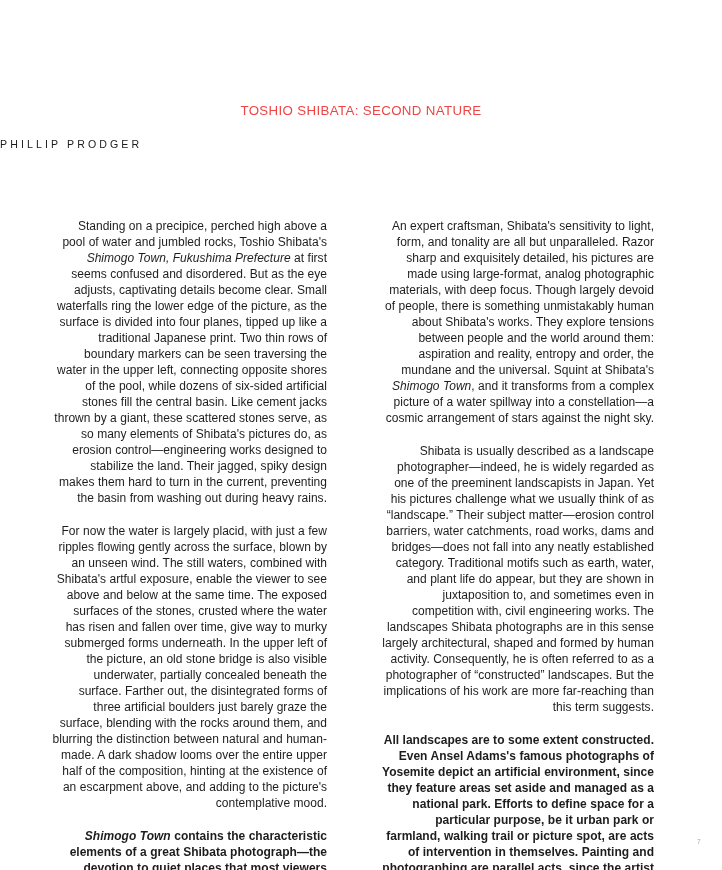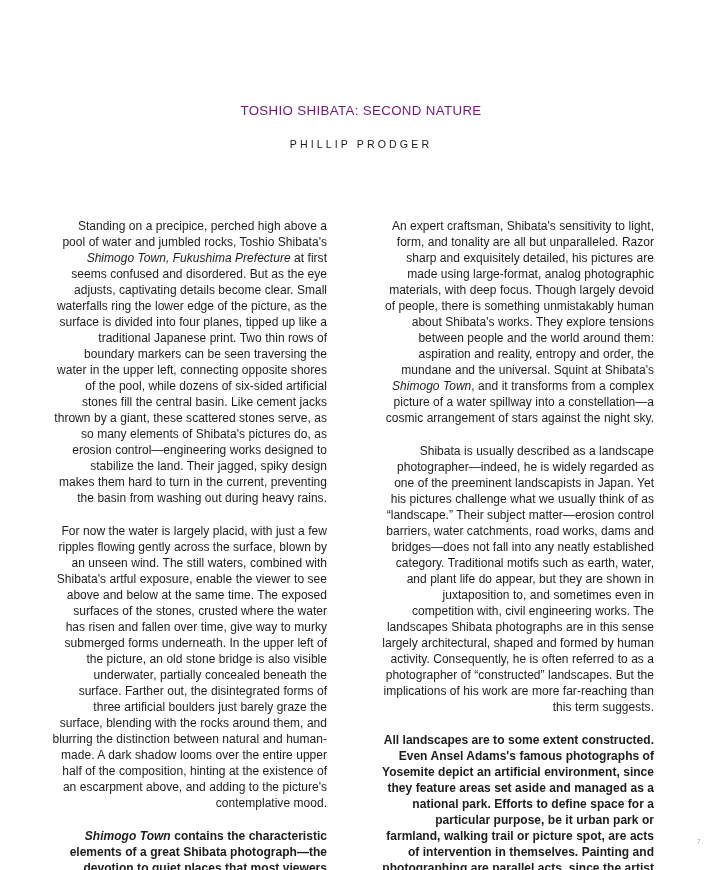--- a/index.html
+++ b/index.html
@@ -21,29 +21,29 @@
     background: #ffffff;
   }
   .title {
     position: absolute;
     top: 94px;
     left: 0;
     width: 722px;
     text-align: center;
     font-size: 13.3px;
     letter-spacing: 0.35px;
-    color: #701a75;
+    color: #ef4444;
     font-weight: 400;
   }
   .byline {
     position: absolute;
     top: 138px;
     left: 0;
     width: 722px;
-    text-align: center;
+    text-align: left;
     font-size: 10.6px;
     letter-spacing: 3.1px;
     color: #1b1b1b;
     font-weight: 400;
   }
   .columns {
     position: absolute;
     top: 218px;
     left: 52px;
     width: 602px;

